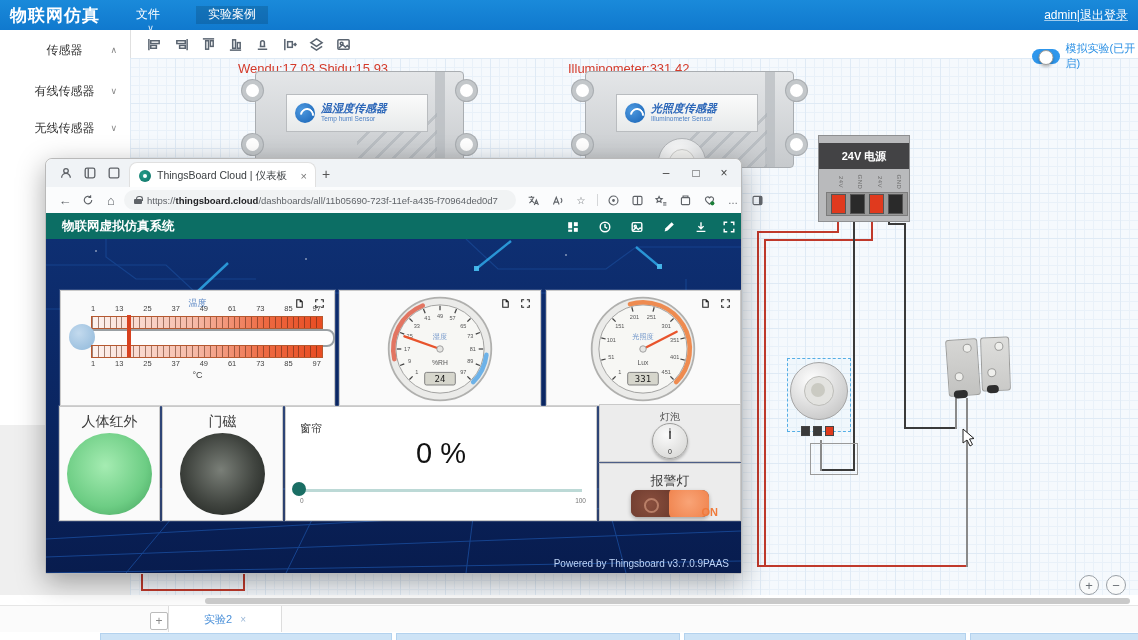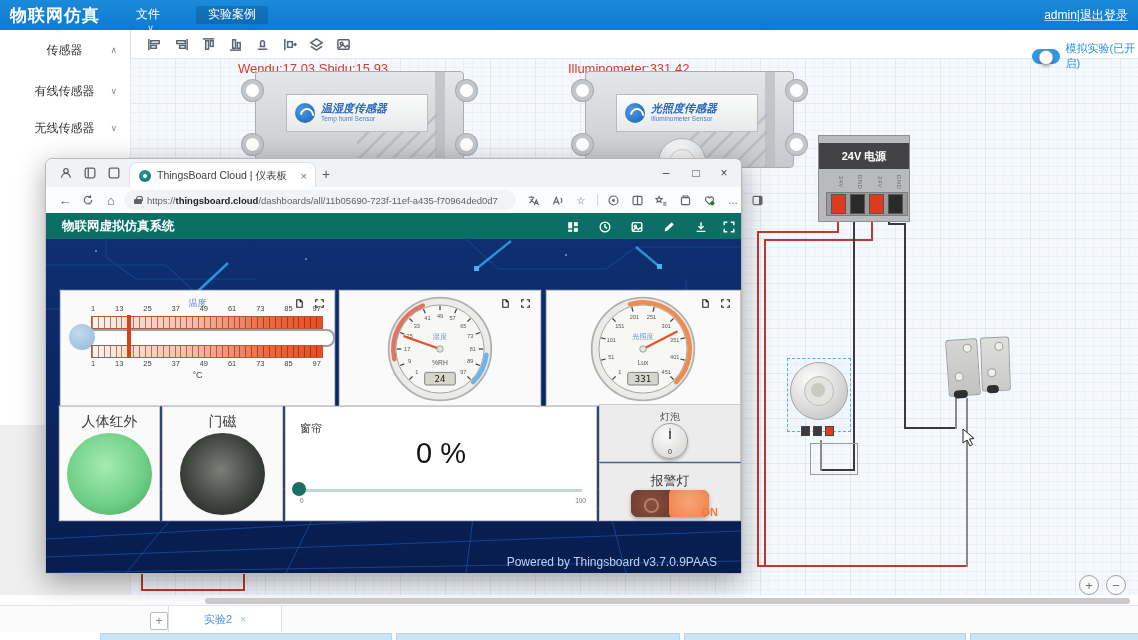--- a/index.html
+++ b/index.html
@@ -95,21 +95,21 @@
   .addric{position:absolute;top:5px;width:18px;height:16px;display:flex;align-items:center;justify-content:center;color:#5f6368;font-size:10px;}
   .addric svg{width:13px;height:13px;stroke:#5f6368;fill:none;stroke-width:1.4;}
   .vdiv{position:absolute;top:7px;width:1px;height:12px;background:#d5d7d9;}
   
   .dhead{position:absolute;left:0;top:54px;width:100%;height:26px;background:#0c6e64;color:#fff;display:flex;align-items:center;}
   .dtitle{font-size:12.5px;font-weight:bold;margin-left:16px;}
   .dico{position:absolute;top:5px;width:17px;height:17px;display:flex;align-items:center;justify-content:center;}
   .dico svg{width:14px;height:14px;stroke:#fff;fill:none;stroke-width:1.6;}
   .dbody{position:absolute;left:0;top:80px;width:100%;height:334px;background:linear-gradient(180deg,#0e2f72 0%,#0a2560 55%,#081c4e 100%);overflow:hidden;}
   .circuit{position:absolute;left:0;top:0;width:100%;height:100%;}
-  .dfoot{position:absolute;right:24px;bottom:4px;font-size:12px;color:#bcd2f5;}
+  .dfoot{position:absolute;right:12px;bottom:4px;font-size:10px;color:#bcd2f5;}
   .card{position:absolute;background:#fafafa;border:1px solid #c9c9c9;box-shadow:0 0 0 1px rgba(255,255,255,.15);}
   .wic{position:absolute;top:6px;width:14px;height:12px;display:flex;align-items:center;justify-content:center;}
   .wic svg{width:11px;height:11px;stroke:#222;fill:none;stroke-width:1.6;}
   .wtitle-blue{position:absolute;top:6px;width:100%;text-align:center;font-size:9px;color:#5b87c5;}
   
   .t-ticks{position:absolute;left:30px;width:230px;display:flex;justify-content:space-between;font-size:7.5px;color:#444;}
   .t-strip{position:absolute;left:30px;width:230px;height:11px;background:linear-gradient(90deg,#fdf3f0,#f6b9a6 45%,#ee6a42 75%,#e84c22);border:1px solid #b7582f;
            box-shadow:inset 0 0 0 0 #fff;}
   .t-strip:after{content:"";position:absolute;inset:0;background:repeating-linear-gradient(90deg,rgba(90,40,20,.55) 0 1px,transparent 1px 5.9px);}
   .t-tube{position:absolute;left:22px;top:38px;width:248px;height:14px;background:#fdfdfd;border:2px solid #9aa0a4;border-radius:8px;}

